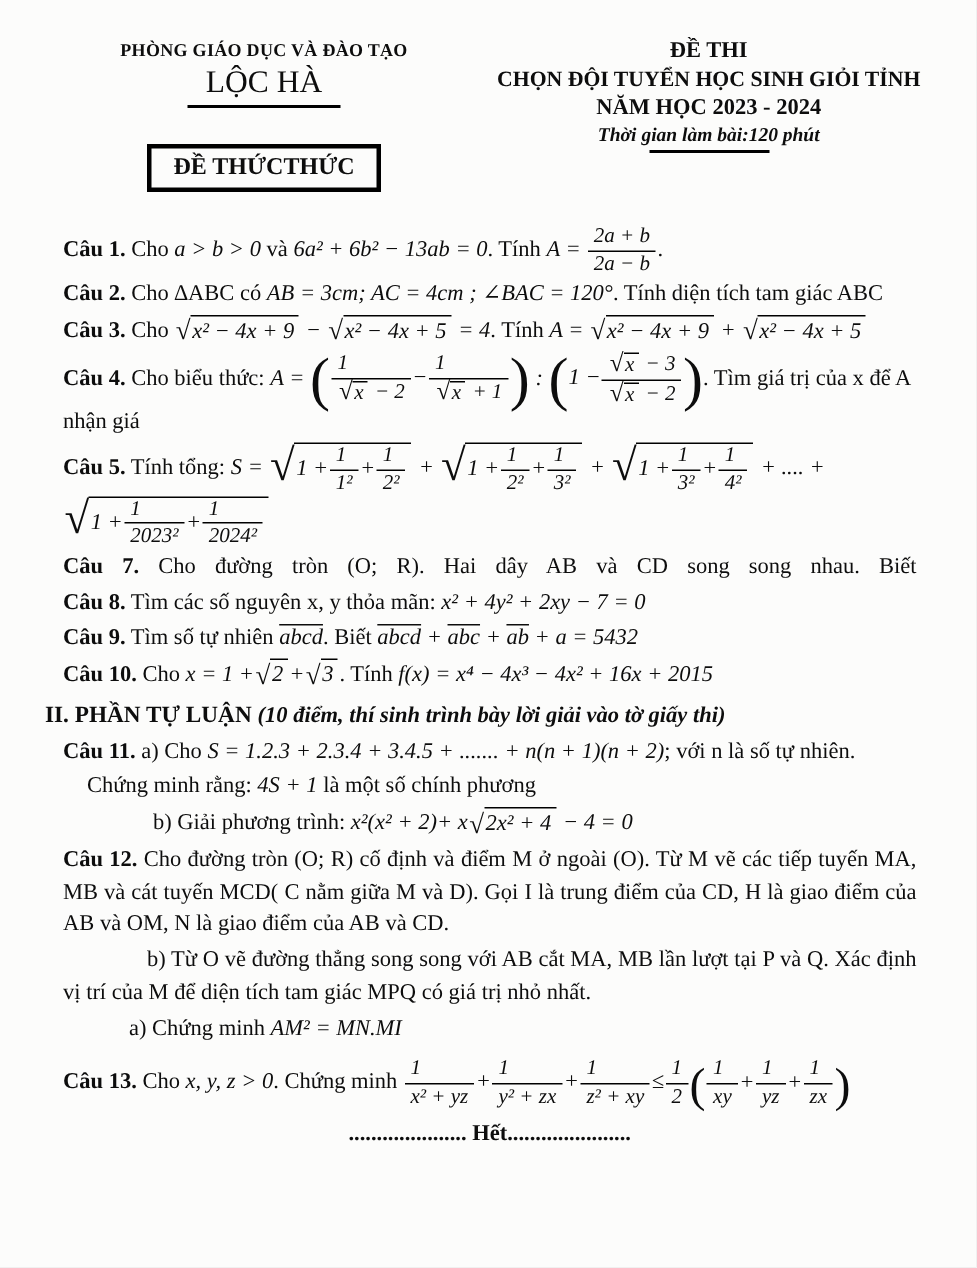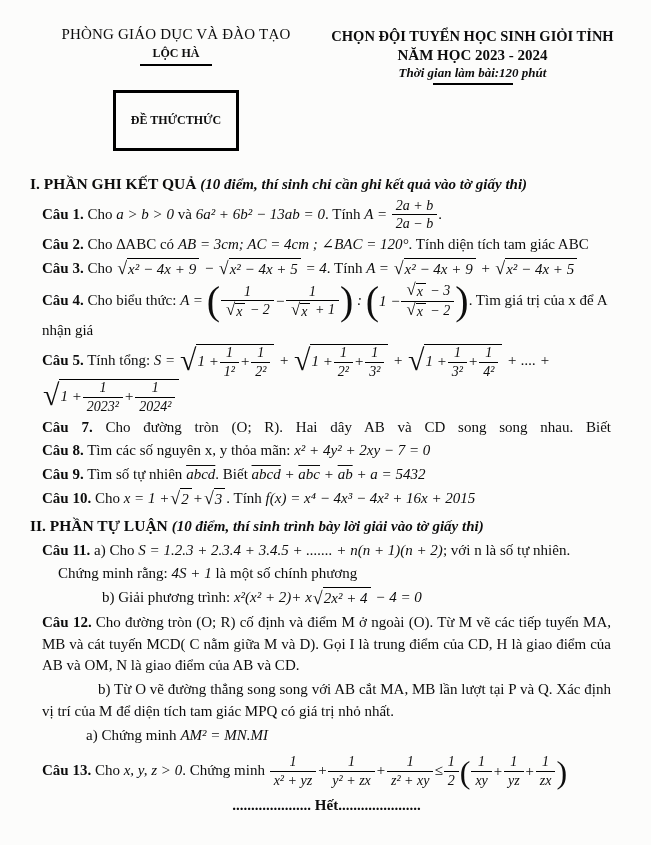--- a/index.html
+++ b/index.html
@@ -6,41 +6,41 @@
   html,body { background:#e8e8e8; }
   .page {
     width:651px; height:845px; margin:0 auto; background:#fcfcfb;
     font-family:"Liberation Serif","DejaVu Serif",serif; color:#0d0d0d;
     padding:26px 28px 0 30px; overflow:hidden; position:relative;
   }
   
   .header { display:flex; }
   .h-left { width:292px; text-align:center; }
   .h-right { flex:1; text-align:center; }
-  .dept { font-weight:normal; font-size:15px; letter-spacing:0.2px; }
-  .district { display:inline-block; font-weight:bold; font-size:12px;
+  .dept { font-weight:bold; font-size:12px; letter-spacing:0.2px; }
+  .district { display:inline-block; font-weight:normal; font-size:21px;
               border-bottom:2.5px solid #000; padding:0 12px 3px; margin-top:1px; }
-  .exam-box { display:inline-block; border:3px solid #000; padding:20px 15px;
-              margin-top:24px; font-weight:bold; font-size:12px; }
+  .exam-box { display:inline-block; border:3px solid #000; padding:4px 15px;
+              margin-top:24px; font-weight:bold; font-size:16px; }
   .r1 { font-weight:bold; font-size:15px; }
   .r2 { font-weight:bold; font-size:14.5px; margin-top:2px; }
   .r3 { font-weight:bold; font-size:15px; margin-top:2px; }
   .r4 { font-weight:bold; font-size:15px; margin-top:2px; }
   .r5 { font-weight:bold; font-style:italic; font-size:13px; margin-top:1px; }
   .time-rule { width:80px; border-bottom:2.5px solid #000; margin:2px auto 0; }
   
   .content { margin-top:22px; font-size:15px; line-height:1.45; }
   .sec { margin:4px 0 2px; }
   .sec .sb { font-weight:bold; font-size:15.5px; }
   .sec .si { font-weight:bold; font-style:italic; }
   .q { margin:2px 12px; }
   .lbl { font-weight:bold; }
   .m { font-style:italic; }
   .ov { font-style:italic; text-decoration:overline; }
-  .frac { display:inline-block; vertical-align:middle; text-align:center;
+  .frac { display:inline-block; vertical-align:middle; text-align:left;
           line-height:1.12; font-style:italic; font-size:14px; margin:0 1px; }
   .frac .num { display:block; border-bottom:1.3px solid #000; padding:0 4px 1px; }
   .frac .den { display:block; padding:1px 4px 0; }
   .sqrt { display:inline-flex; align-items:center; vertical-align:middle;
           white-space:nowrap; font-style:italic; margin:0 1px; }
   .sqrt::before { content:"√"; font-style:normal; line-height:1; font-size:1.2em;
                   transform:translateY(-1px); }
   .sqrt > .rad { border-top:1.4px solid #000; padding:0 3px 0 1px; }
   .sqrt.tall::before { font-size:30px; transform:translateY(-2px); }
   .bgroup { display:inline-flex; align-items:center; vertical-align:middle; font-style:italic; }
@@ -65,32 +65,30 @@
     <div class="h-left">
       <div class="dept">PHÒNG GIÁO DỤC VÀ ĐÀO TẠO</div>
       <div>
         <span class="district">LỘC HÀ</span>
       </div>
       <div>
         <span class="exam-box">ĐỀ THỨCTHỨC</span>
       </div>
     </div>
     <div class="h-right">
+      <div class="r1">ĐỀ THI</div>
       <div class="r2">CHỌN ĐỘI TUYỂN HỌC SINH GIỎI TỈNH</div>
       <div class="r3">NĂM HỌC 2023 - 2024</div>
       <div class="r5">Thời gian làm bài:120 phút</div>
       <div class="time-rule"></div>
     </div>
   </div>
 
   <div class="content">
 
-    <div class="sec">
-      <span class="sb">I. PHẦN GHI KẾT QUẢ </span><span class="si">(10 điểm, thí sinh chỉ cần ghi kết quả vào tờ giấy thi)</span>
-    </div>
 
     <p class="q">
       <span class="lbl">Câu 1.</span><span> Cho </span><span class="m">a &gt; b &gt; 0</span><span> và </span><span class="m">6a² + 6b² − 13ab = 0</span><span>. Tính </span>
       <span class="m">A =</span>
       <span class="frac"><span class="num">2a + b</span><span class="den">2a − b</span></span><span>.</span>
     </p>
 
     <p class="q">
       <span class="lbl">Câu 2.</span><span> Cho ∆ABC có </span><span class="m">AB = 3cm; AC = 4cm ; ∠BAC = 120°</span><span>. Tính diện tích tam giác ABC</span>
     </p>

